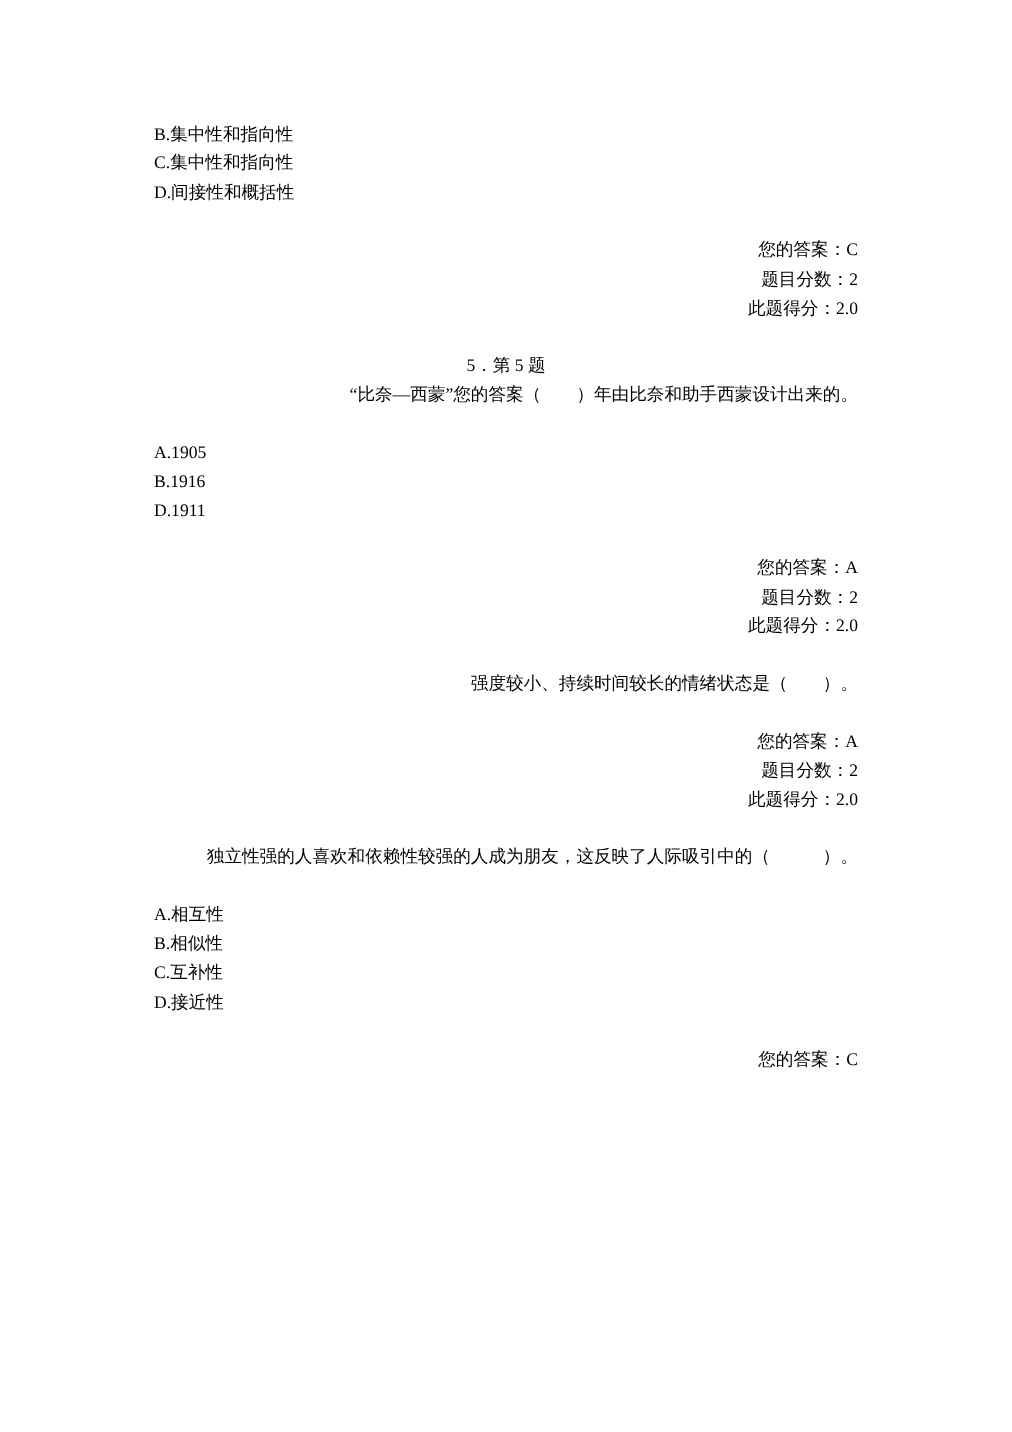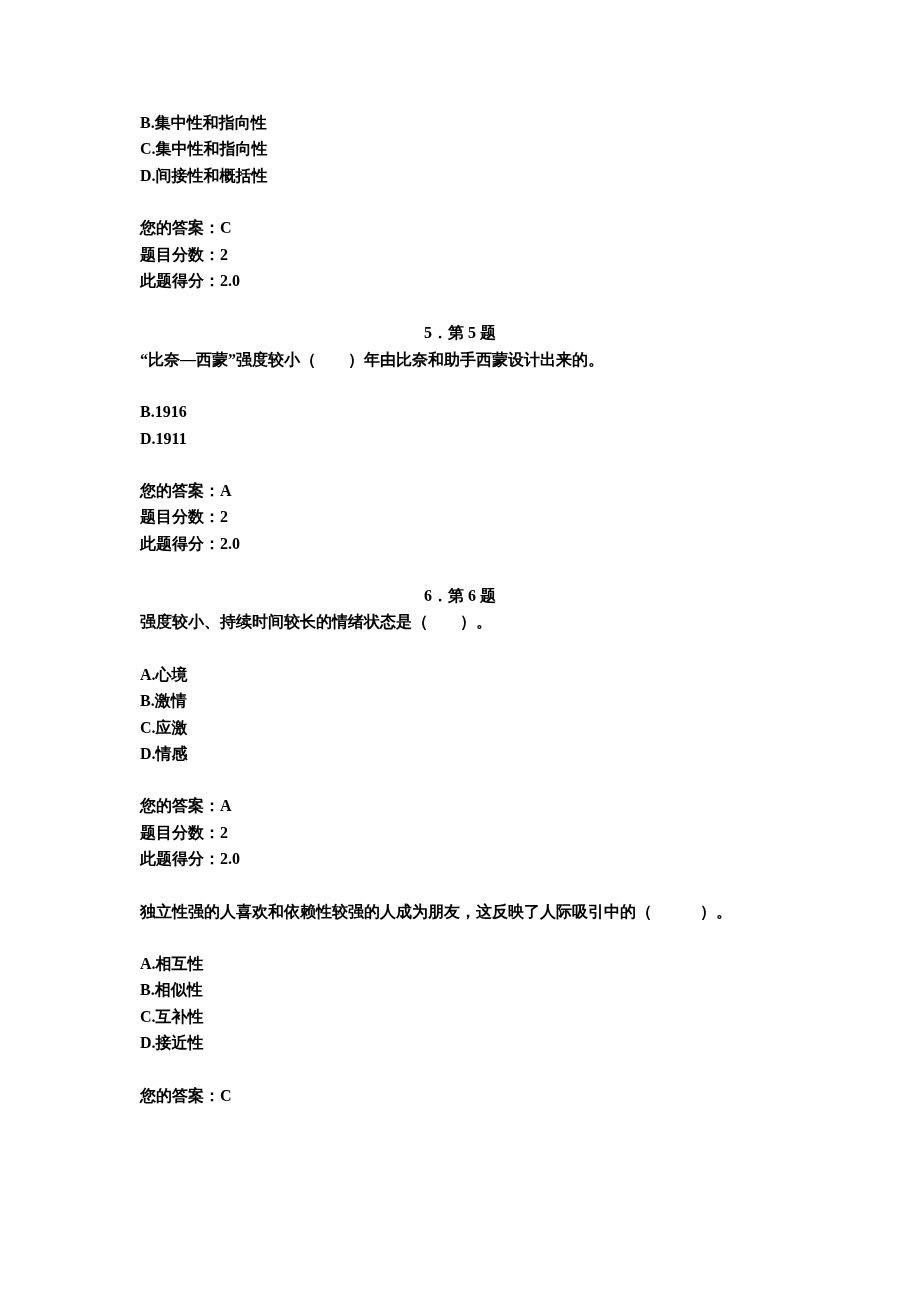--- a/index.html
+++ b/index.html
@@ -10,31 +10,31 @@
     width: 920px;
   }
   .page {
     padding: 110px 140px 60px 140px;
     font-size: 16px;
     line-height: 1.65;
     color: #000000;
   }
   .block {
     margin-bottom: 26px;
-    font-weight: bold;
   }
   .option {
     display: block;
   }
   .heading {
     display: block;
     text-align: center;
   }
   .qline {
     display: block;
+    text-align: right;
   }
 </style>
 </head>
 <body>
 
 <div class="page">
 
   <div class="block">
     <span class="option">B.集中性和指向性</span>
     <span class="option">C.集中性和指向性</span>
@@ -42,45 +42,39 @@
   </div>
 
   <div class="block">
     <span class="qline">您的答案：C</span>
     <span class="qline">题目分数：2</span>
     <span class="qline">此题得分：2.0</span>
   </div>
 
   <div class="block">
     <span class="heading">5．第 5 题</span>
-    <span class="qline">“比奈—西蒙”强度较小（　　）年由比奈和助手西蒙设计出来的。</span>
+    <span class="qline">“比奈—西蒙”您的答案（　　）年由比奈和助手西蒙设计出来的。</span>
   </div>
 
   <div class="block">
+    <span class="option">A.1905</span>
     <span class="option">B.1916</span>
     <span class="option">D.1911</span>
   </div>
 
   <div class="block">
     <span class="qline">您的答案：A</span>
     <span class="qline">题目分数：2</span>
     <span class="qline">此题得分：2.0</span>
   </div>
 
   <div class="block">
-    <span class="heading">6．第 6 题</span>
     <span class="qline">强度较小、持续时间较长的情绪状态是（　　）。</span>
   </div>
 
-  <div class="block">
-    <span class="option">A.心境</span>
-    <span class="option">B.激情</span>
-    <span class="option">C.应激</span>
-    <span class="option">D.情感</span>
-  </div>
 
   <div class="block">
     <span class="qline">您的答案：A</span>
     <span class="qline">题目分数：2</span>
     <span class="qline">此题得分：2.0</span>
   </div>
 
   <div class="block">
     <span class="qline">独立性强的人喜欢和依赖性较强的人成为朋友，这反映了人际吸引中的（　　　）。</span>
   </div>

